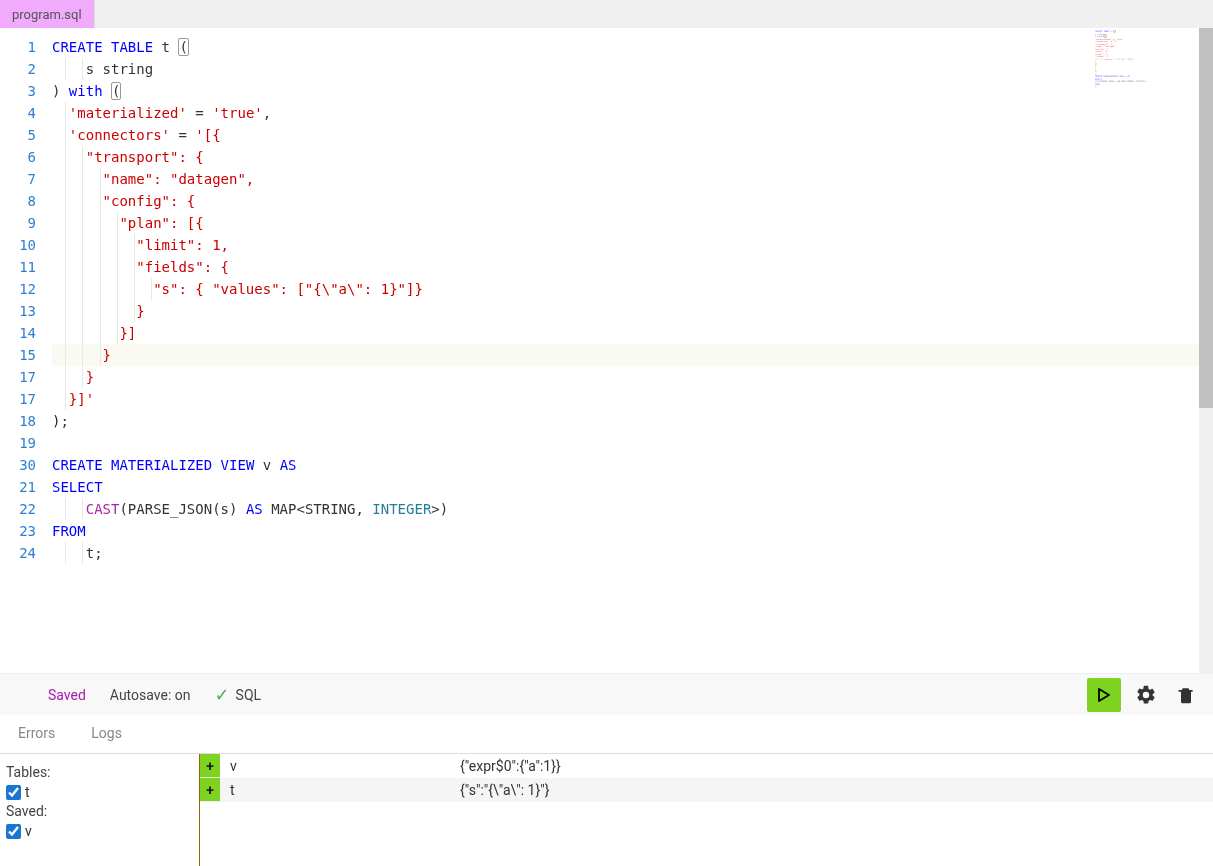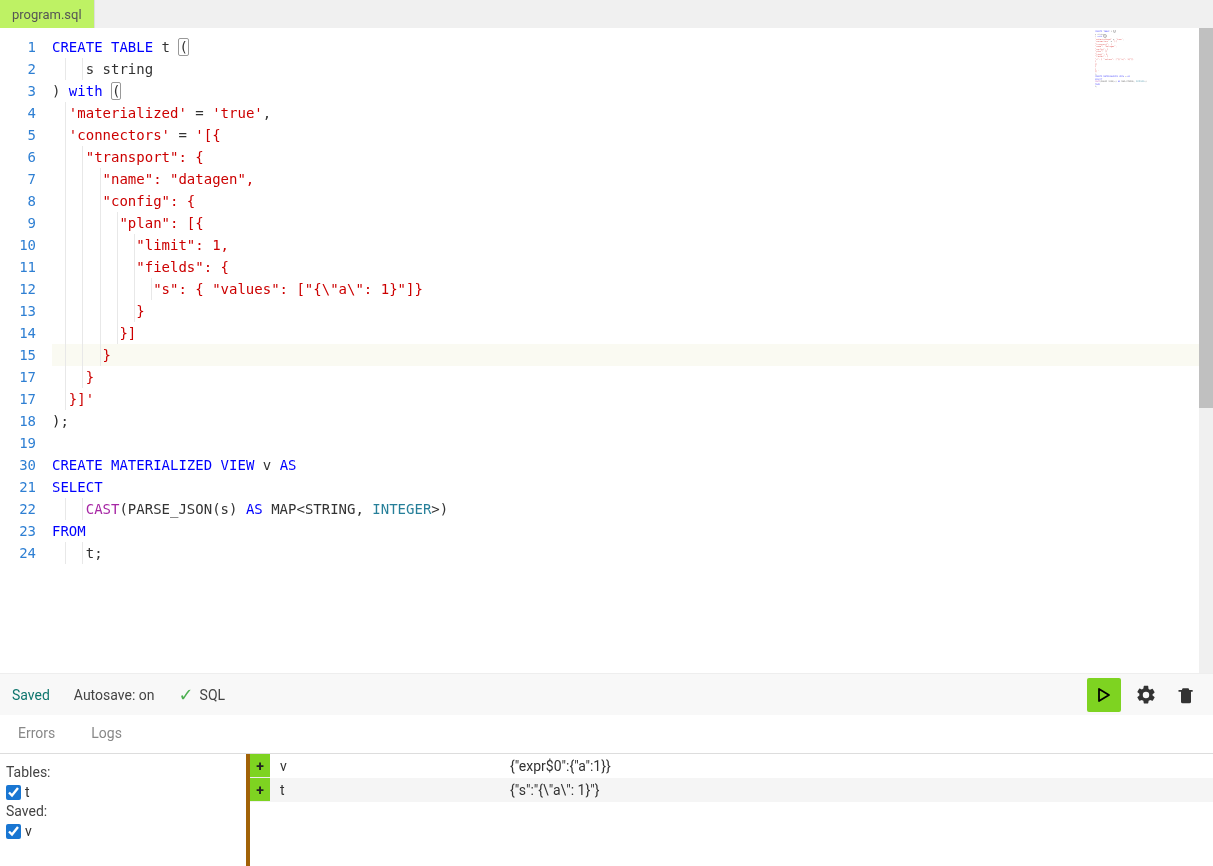--- a/index.html
+++ b/index.html
@@ -1,19 +1,19 @@
 <!DOCTYPE html>
 <html><head>
 <meta charset="utf-8">
 <style>
   * { box-sizing: border-box; margin: 0; padding: 0; }
   body { font-family: -apple-system, BlinkMacSystemFont, "Segoe UI", Roboto, sans-serif; font-size: 14px; color: #333; background: #fff; width: 1213px; height: 866px; overflow: hidden; display: flex; flex-direction: column; }
   
   .tab-bar { background: #f0f0f0; height: 28px; display: flex; align-items: center; }
-  .tab { background: #bef264; padding: 4px 12px; font-size: 13px; color: #555; border-right: 1px solid #ddd; height: 100%; display: flex; align-items: center; }
+  .tab { background: #f0abfc; padding: 4px 12px; font-size: 13px; color: #555; border-right: 1px solid #ddd; height: 100%; display: flex; align-items: center; }
   
   .editor-area { flex: 1; display: flex; position: relative; overflow: hidden; background: #fff; }
   .gutter { width: 44px; text-align: right; padding: 8px 8px 0 0; font-family: Menlo, Consolas, monospace; font-size: 14px; color: #2e7fd3; user-select: none; }
   .gutter div { height: 22px; line-height: 22px; }
   .code { flex: 1; padding: 8px 8px 0 8px; font-family: Menlo, Consolas, monospace; font-size: 14px; white-space: pre; line-height: 22px; position: relative; }
   .code-line { position: relative; height: 22px; }
   .code-line.current { background: #fafaf2; }
   .guide { position: absolute; top: 0; bottom: 0; width: 1px; background: #e8e8e8; }
   
   .minimap { position: absolute; right: 18px; top: 2px; width: 100px; height: 80px; font-size: 2px; line-height: 2.5px; font-family: monospace; overflow: hidden; opacity: 0.7; }
@@ -25,32 +25,32 @@
   .kw { color: #0000ff; }
   .str { color: #cc0000; }
   .fn { color: #a626a4; }
   .typ { color: #267f99; }
   .punct { color: #222; }
   .paren-highlight { border: 1px solid #999; border-radius: 2px; padding: 0 0px; }
   
   .status-bar { height: 42px; background: #f8f8f8; display: flex; align-items: center; padding: 0 12px; gap: 20px; border-top: 1px solid #eee; }
   .status-left { display: flex; align-items: center; gap: 24px; flex: 1; }
   .status-item { font-size: 14px; color: #444; display: flex; align-items: center; gap: 6px; }
-  .status-saved { color: #0f766e; }
+  .status-saved { color: #a21caf; margin-left: 36px; }
   .check-icon { color: #4caf50; font-size: 18px; }
   .status-right { display: flex; align-items: center; gap: 10px; }
   .run-btn { width: 34px; height: 34px; background: #7ed321; display: flex; align-items: center; justify-content: center; cursor: pointer; border-radius: 2px; }
   .icon-btn { width: 30px; height: 30px; display: flex; align-items: center; justify-content: center; cursor: pointer; color: #333; }
   
   .tabs-row { display: flex; border-bottom: 1px solid #ddd; background: #fff; }
   .panel-tab { padding: 10px 18px; font-size: 14px; color: #888; cursor: pointer; border-bottom: 2px solid transparent; }
   .panel-tab.active { color: #222; border-bottom-color: #222; }
   
   .bottom-panel { display: flex; flex: 0 0 112px; background: #fff; }
-  .side-panel { width: 250px; padding: 8px 6px; font-size: 14px; color: #333; border-right: 4px solid #a16207; }
+  .side-panel { width: 200px; padding: 8px 6px; font-size: 14px; color: #333; border-right: 1px solid #a16207; }
   .side-label { margin: 2px 0 4px 0; color: #444; }
   .side-item { display: flex; align-items: center; gap: 4px; margin: 3px 0; }
   .side-item input { accent-color: #1976d2; width: 15px; height: 15px; }
   
   .changes-table { flex: 1; font-size: 14px; }
   .change-row { display: flex; align-items: center; height: 24px; }
   .change-row.alt { background: #f5f5f5; }
   .plus-cell { width: 20px; height: 100%; background: #7ed321; color: #222; display: flex; align-items: center; justify-content: center; font-weight: bold; border-bottom: 1px solid #eee; }
   .name-cell { width: 240px; padding-left: 10px; }
   .data-cell { flex: 1; color: #333; }

